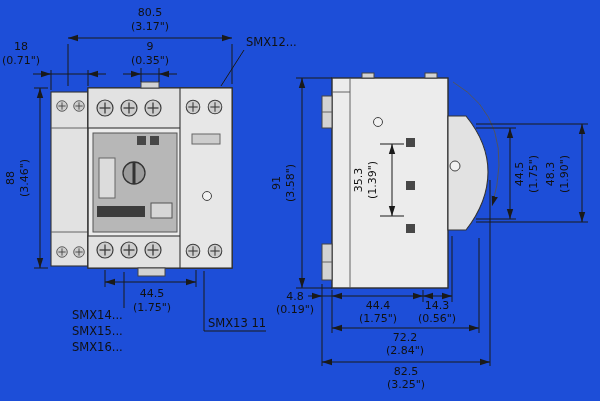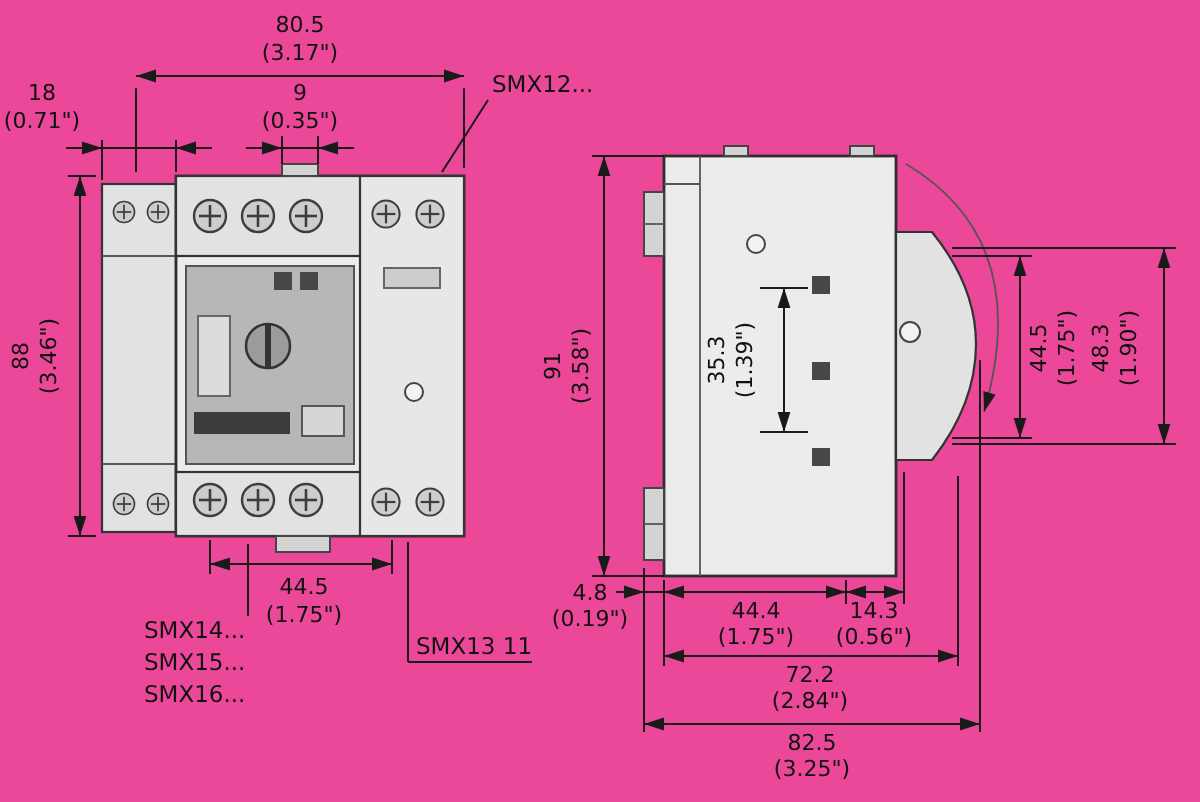--- a/index.html
+++ b/index.html
@@ -1,16 +1,16 @@
 <!DOCTYPE html>
 <html><head>
 <meta charset="utf-8">
 <style>
   html,body{margin:0;padding:0;background:#ffffff;}
-  .stage{position:relative;width:600px;height:401px;background:#ec4899;overflow:hidden;}
+  .stage{position:relative;width:600px;height:401px;background:#1d4ed8;overflow:hidden;}
   svg{display:block;font-family:"DejaVu Sans","Liberation Sans",sans-serif;}
   .ln{stroke:#1a1a1a;stroke-width:1;fill:none;}
   .thin{stroke:#555;stroke-width:.9;fill:none;}
   .dt{font-size:11px;fill:#111;text-anchor:middle;}
   .lb{font-size:11.5px;fill:#111;}
   .o1{fill:#ececec;stroke:#2e2e2e;stroke-width:1.4;}
   .o2{fill:#e2e2e2;stroke:#333;stroke-width:1.1;}
   .o3{fill:#d3d3d3;stroke:#444;stroke-width:1;}
   .pnl{fill:#b7b7b7;stroke:#555;stroke-width:1;}
   .dk{fill:#474747;}

